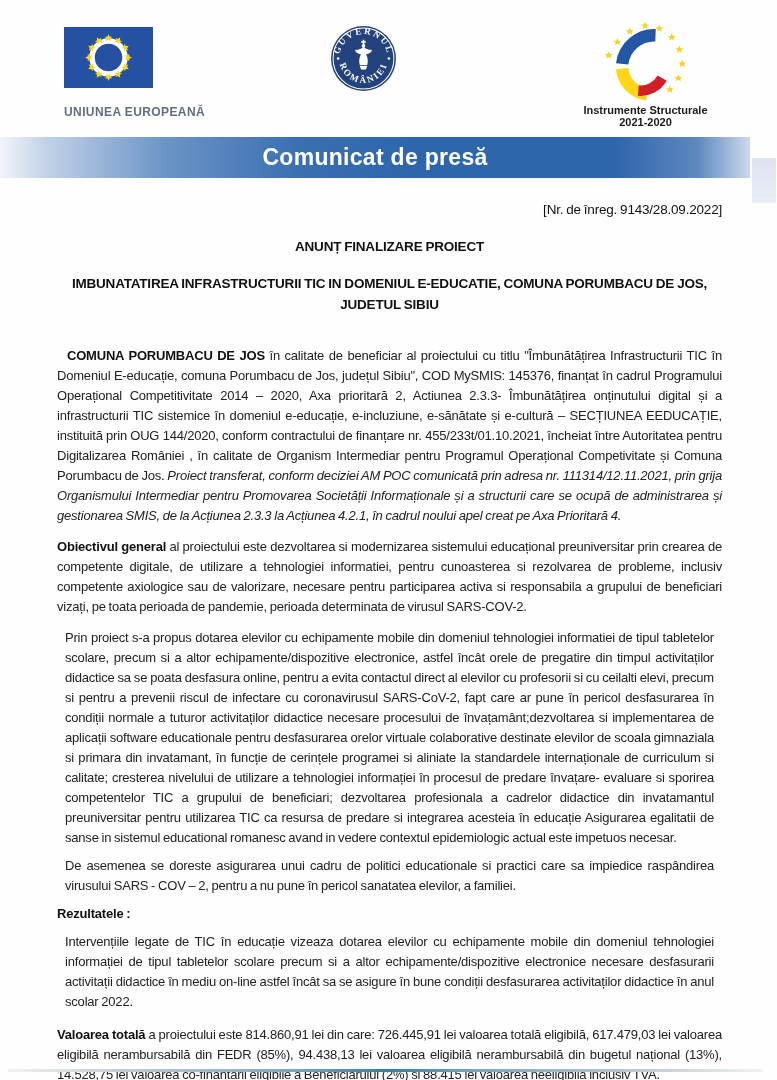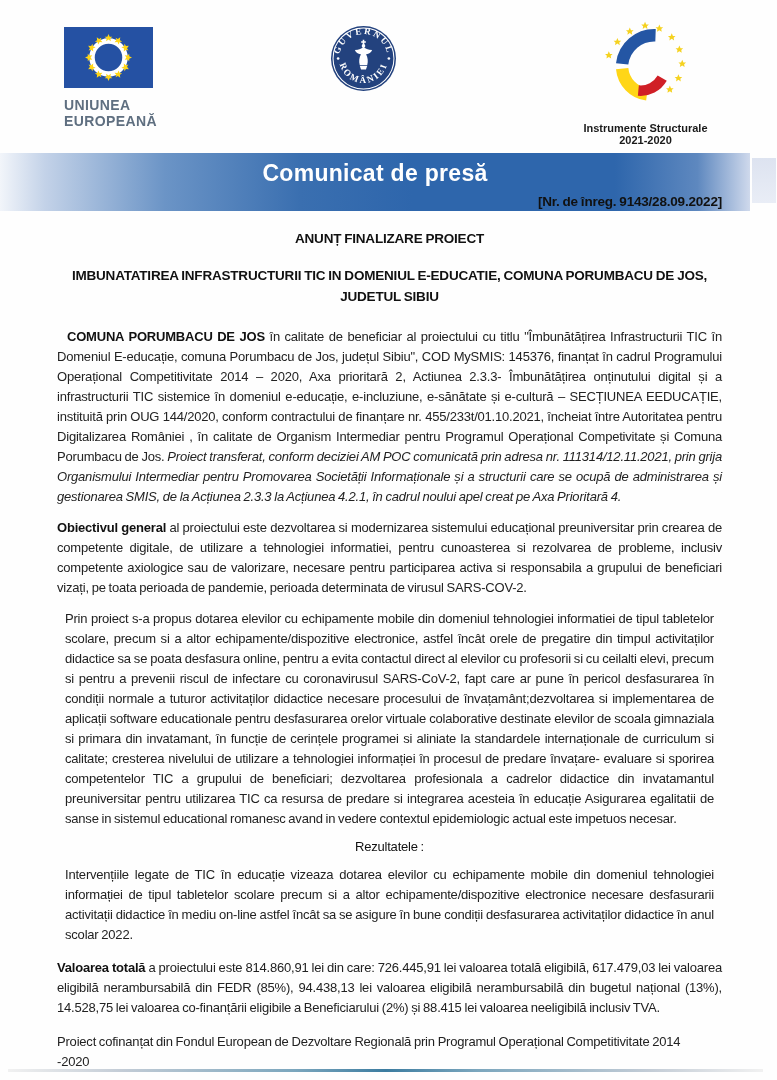--- a/index.html
+++ b/index.html
@@ -8,51 +8,51 @@
     width:777px;height:1080px;
     margin:0 auto;
     background:#fefefe;
     font-family:"Liberation Sans", sans-serif;
     color:#222;
     overflow:hidden;
   }
   
   .logo-eu{position:absolute;left:64px;top:27px;width:150px;text-align:left;}
   .logo-eu svg{display:block;}
-  .eu-label{margin-top:9px;font-size:14px;font-weight:600;color:#5f6f80;letter-spacing:.4px;}
+  .eu-label{margin-top:17px;font-size:12px;font-weight:600;color:#5f6f80;letter-spacing:.4px;}
   .logo-gov{position:absolute;left:330px;top:25px;}
   .logo-str{position:absolute;left:578px;top:20px;width:135px;text-align:center;}
-  .str-label1{font-size:11px;font-weight:bold;color:#1a1a1a;margin-top:20px;}
+  .str-label1{font-size:11px;font-weight:bold;color:#1a1a1a;margin-top:2px;}
   .str-label2{font-size:11px;font-weight:bold;color:#1a1a1a;}
   
   .banner{
-    position:absolute;left:0;top:153px;width:750px;height:58px;
+    position:absolute;left:0;top:137px;width:750px;height:41px;
     background:linear-gradient(90deg,#f2f5fa 0%,#c3d2e8 6%,#6b94c6 22%,#3a6fb0 40%,#2e66ac 55%,#2e66ac 82%,#5e88bf 93%,#cfd9ec 100%);
   }
   .banner-title{
     width:100%;text-align:center;line-height:41px;
     color:#ffffff;font-size:23px;font-weight:bold;letter-spacing:.3px;
   }
   .banner-shadow{
     position:absolute;left:752px;top:158px;width:24px;height:45px;
     background:linear-gradient(180deg,#dde3f0 0%,#e9edf6 100%);
   }
   
   .content{
     position:absolute;left:57px;top:192px;width:665px;
     font-size:13px;line-height:20px;letter-spacing:-.2px;word-spacing:-.6px;
   }
-  .reg{ text-align:right;font-size:13.5px;font-weight:bold;color:#111;margin:0 0 6px 0;}
+  .reg{ text-align:right;font-size:13.5px;font-weight:normal;color:#111;margin:8px 0 6px 0;}
   .doc-title{ text-align:center;font-size:13.5px;font-weight:bold;color:#111;line-height:21px;margin:16px;}
-  .doc-title2{ text-align:center;font-size:13.5px;font-weight:bold;color:#111;line-height:21px;max-width:655px;margin:0 auto 20px auto;}
+  .doc-title2{ text-align:center;font-size:13.5px;font-weight:bold;color:#111;line-height:21px;max-width:655px;margin:0 auto 31px auto;}
   p.body{ text-align:justify;margin:0 0 11px 0;}
   p.nogap{ margin:8px;}
   .lead{font-weight:bold;color:#111;}
   .ital{font-style:italic;}
-  .rez{ font-weight:normal;color:#111;margin:4px 0 0 0;text-align:center;}
+  .rez{ font-weight:bold;color:#111;margin:4px 0 0 0;}
   .plain{ text-align:left;margin:14px 8px 0 0;}
   .footer-name{ font-weight:bold;color:#111;margin:15px 0 0 0;}
   .indent{ text-indent:10px;}
   
   .bottom-line{
     position:absolute;left:8px;right:14px;bottom:8px;height:3px;
     background:linear-gradient(90deg,#f1f1f1 0%,#c3ccd6 15%,#7ba6bd 38%,#3c7ca0 50%,#7ba6bd 62%,#c3ccd6 85%,#f1f1f1 100%);
   }
 </style>
 </head>
@@ -142,20 +142,21 @@
     <p class="reg">[Nr. de înreg. 9143/28.09.2022]</p>
 
     <p class="doc-title">ANUNȚ FINALIZARE PROIECT</p>
     <p class="doc-title2">IMBUNATATIREA INFRASTRUCTURII TIC IN DOMENIUL E-EDUCATIE, COMUNA PORUMBACU DE JOS, JUDETUL SIBIU</p>
 
     <p class="body indent"><span class="lead">COMUNA PORUMBACU DE JOS</span><span> în calitate de beneficiar al proiectului cu titlu "Îmbunătățirea Infrastructurii TIC în Domeniul E-educație, comuna Porumbacu de Jos, județul Sibiu", COD MySMIS: 145376, finanțat în cadrul Programului Operațional Competitivitate 2014 – 2020, Axa prioritară 2, Actiunea 2.3.3- Îmbunătățirea onținutului digital și a infrastructurii TIC sistemice în domeniul e-educație, e-incluziune, e-sănătate și e-cultură – SECȚIUNEA EEDUCAȚIE, instituită prin OUG 144/2020, conform contractului de finanțare nr. 455/233t/01.10.2021, încheiat între Autoritatea pentru Digitalizarea României , în calitate de Organism Intermediar pentru Programul Operațional Competivitate și Comuna Porumbacu de Jos. </span><span class="ital">Proiect transferat, conform deciziei AM POC comunicată prin adresa nr. 111314/12.11.2021, prin grija Organismului Intermediar pentru Promovarea Societății Informaționale și a structurii care se ocupă de administrarea și gestionarea SMIS, de la Acțiunea 2.3.3 la Acțiunea 4.2.1, în cadrul noului apel creat pe Axa Prioritară 4.</span></p>
 
     <p class="body"><span class="lead">Obiectivul general</span><span> al proiectului este dezvoltarea si modernizarea sistemului educațional preuniversitar prin crearea de competente digitale, de utilizare a tehnologiei informatiei, pentru cunoasterea si rezolvarea de probleme, inclusiv competente axiologice sau de valorizare, necesare pentru participarea activa si responsabila a grupului de beneficiari vizați, pe toata perioada de pandemie, perioada determinata de virusul SARS-COV-2.</span></p>
 
     <p class="body nogap">Prin proiect s-a propus dotarea elevilor cu echipamente mobile din domeniul tehnologiei informatiei de tipul tabletelor scolare, precum si a altor echipamente/dispozitive electronice, astfel încât orele de pregatire din timpul activitaților didactice sa se poata desfasura online, pentru a evita contactul direct al elevilor cu profesorii si cu ceilalti elevi, precum si pentru a prevenii riscul de infectare cu coronavirusul SARS-CoV-2, fapt care ar pune în pericol desfasurarea în condiții normale a tuturor activitaților didactice necesare procesului de învațamânt;dezvoltarea si implementarea de aplicații software educationale pentru desfasurarea orelor virtuale colaborative destinate elevilor de scoala gimnaziala si primara din invatamant, în funcție de cerințele programei si aliniate la standardele internaționale de curriculum si calitate; cresterea nivelului de utilizare a tehnologiei informației în procesul de predare învațare- evaluare si sporirea competentelor TIC a grupului de beneficiari; dezvoltarea profesionala a cadrelor didactice din invatamantul preuniversitar pentru utilizarea TIC ca resursa de predare si integrarea acesteia în educație Asigurarea egalitatii de sanse in sistemul educational romanesc avand in vedere contextul epidemiologic actual este impetuos necesar.</p>
+    <p class="body nogap">De asemenea se doreste asigurarea unui cadru de politici educationale si practici care sa impiedice raspândirea virusului SARS - COV – 2, pentru a nu pune în pericol sanatatea elevilor, a familiei.</p>
 
     <p class="rez">Rezultatele :</p>
     <p class="body nogap">Intervențiile legate de TIC în educație vizeaza dotarea elevilor cu echipamente mobile din domeniul tehnologiei informației de tipul tabletelor scolare precum si a altor echipamente/dispozitive electronice necesare desfasurarii activitații didactice în mediu on-line astfel încât sa se asigure în bune condiții desfasurarea activitaților didactice în anul scolar 2022.</p>
 
     <p class="body" style="margin-top:13px;"><span class="lead">Valoarea totală</span><span> a proiectului este 814.860,91 lei din care: 726.445,91 lei valoarea totală eligibilă, 617.479,03 lei valoarea eligibilă nerambursabilă din FEDR (85%), 94.438,13 lei valoarea eligibilă nerambursabilă din bugetul național (13%), 14.528,75 lei valoarea co-finanțării eligibile a Beneficiarului (2%) și 88.415 lei valoarea neeligibilă inclusiv TVA.</span></p>
 
     <p class="plain">Proiect cofinanțat din Fondul European de Dezvoltare Regională prin Programul Operațional Competitivitate 2014 -2020</p>
 
     <p class="footer-name">Comuna Porumbacu de Jos</p>
 

